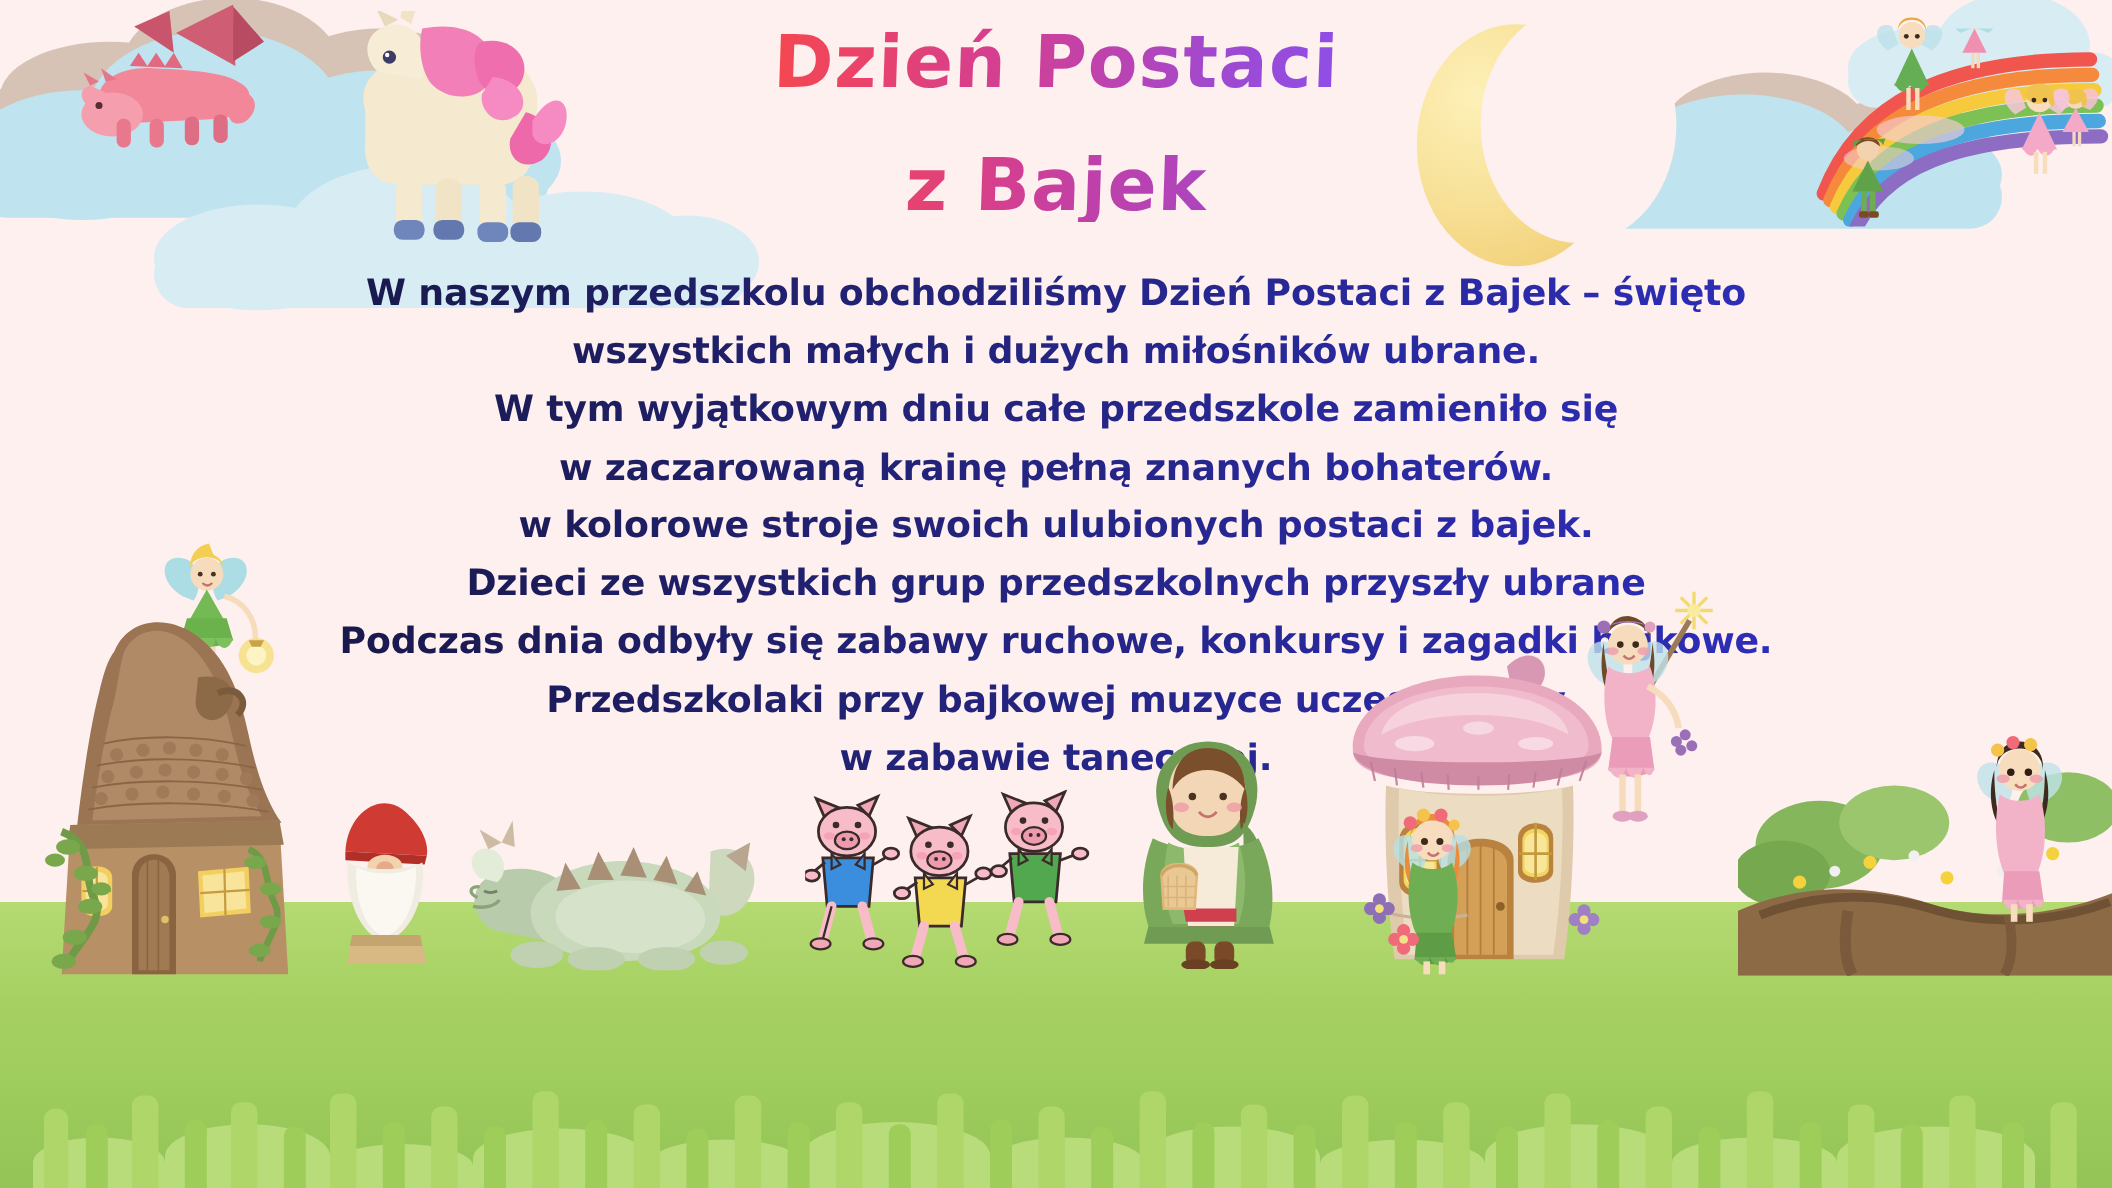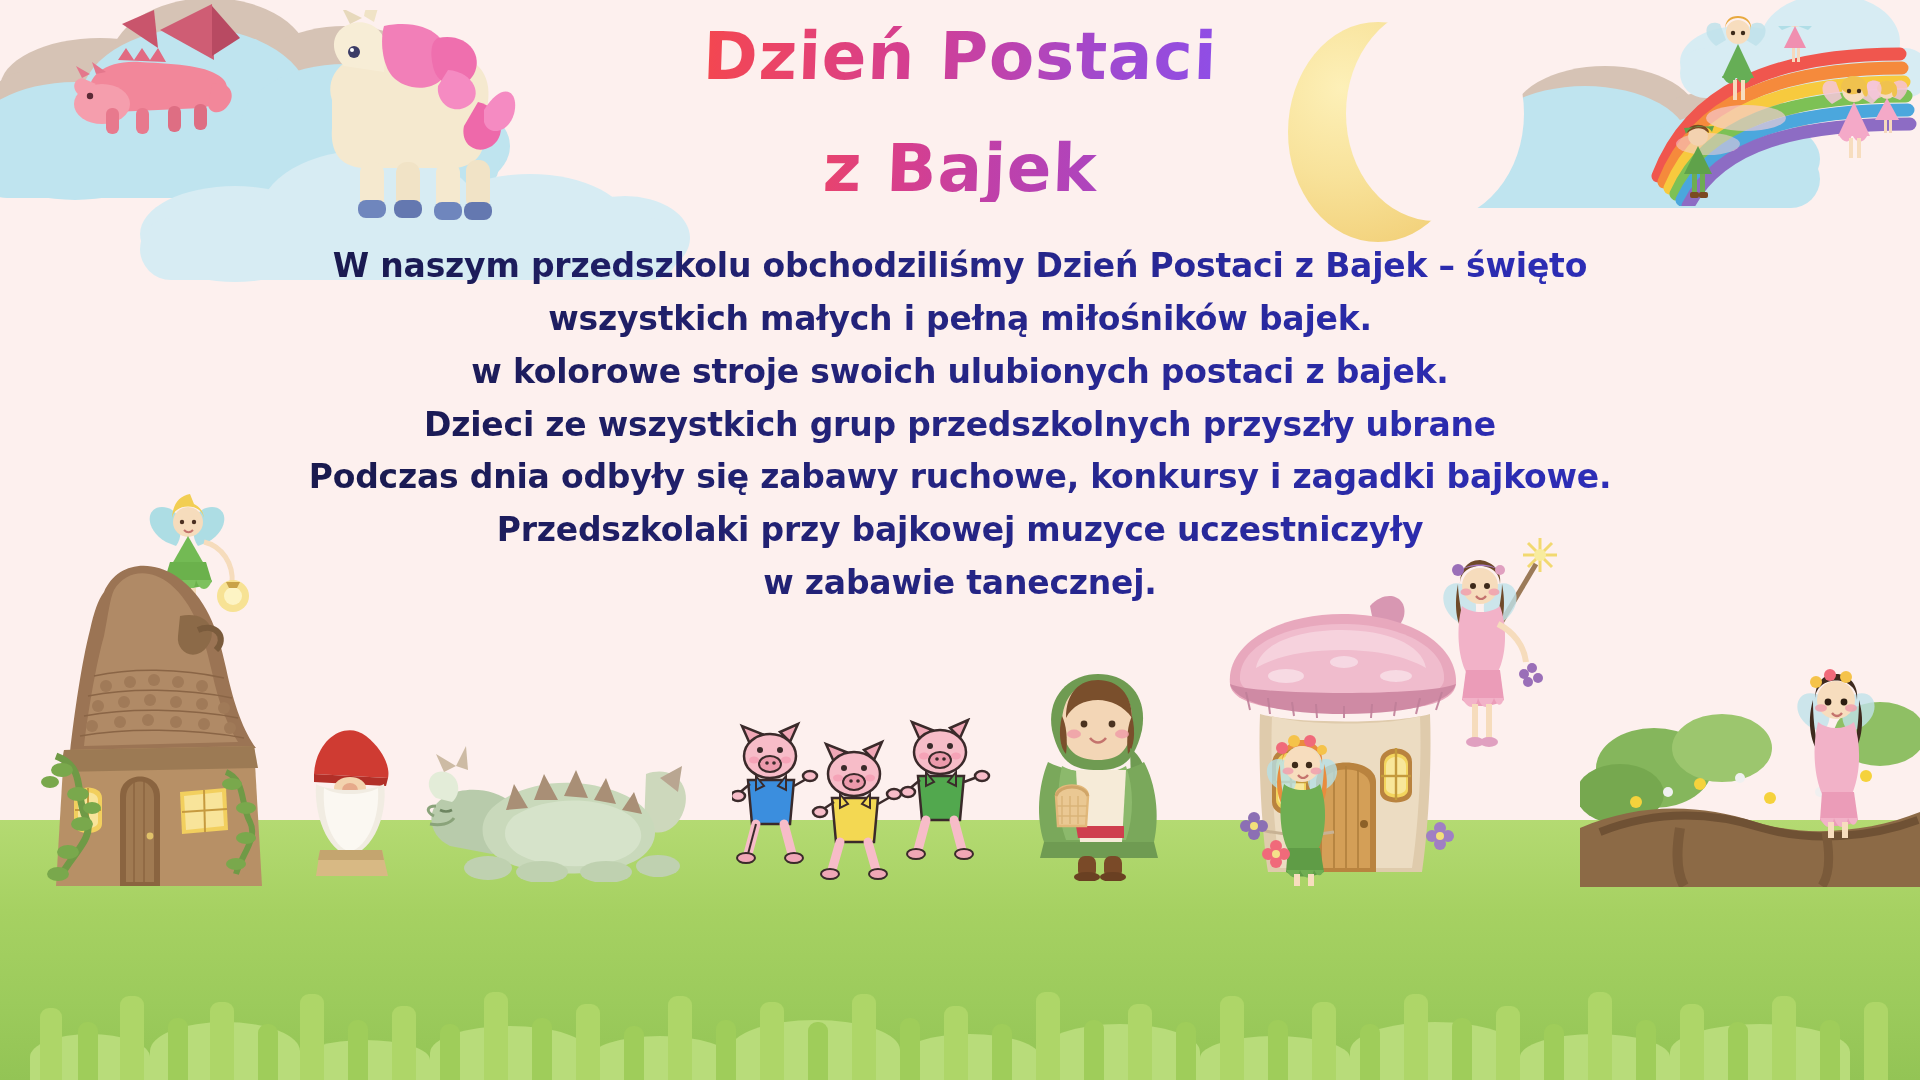--- a/index.html
+++ b/index.html
@@ -233,21 +233,23 @@
     <rect x="44" y="100" width="5" height="30" fill="#f6dcbc"></rect>
     <rect x="53" y="100" width="5" height="30" fill="#f6dcbc"></rect>
     <path d="M66 54 C84 58 96 76 94 96" stroke="#f6dcbc" stroke-width="5" fill="none"></path>
     <circle cx="95" cy="108" r="16" fill="#f6e08a" opacity="0.9"></circle>
     <circle cx="95" cy="108" r="9" fill="#fdf4c4"></circle>
     <path d="M88 94 L102 94 L99 100 L91 100 Z" fill="#c9a248"></path>
   </svg>
 
   <div class="copy">
     <p>W naszym przedszkolu obchodziliśmy Dzień Postaci z Bajek – święto</p>
-    <p>wszystkich małych i pełną miłośników bajek.</p>
+    <p>wszystkich małych i dużych miłośników ubrane.</p>
+    <p>W tym wyjątkowym dniu całe przedszkole zamieniło się</p>
+    <p>w zaczarowaną krainę pełną znanych bohaterów.</p>
     <p>w kolorowe stroje swoich ulubionych postaci z bajek.</p>
     <p>Dzieci ze wszystkich grup przedszkolnych przyszły ubrane</p>
     <p>Podczas dnia odbyły się zabawy ruchowe, konkursy i zagadki bajkowe.</p>
     <p>Przedszkolaki przy bajkowej muzyce uczestniczyły</p>
     <p>w zabawie tanecznej.</p>
   </div>
 
   <div class="meadow">
     <div class="tuft" style="left:30px;width:120px;height:46px;"></div>
     <div class="tuft" style="left:150px;width:150px;height:58px;"></div>

